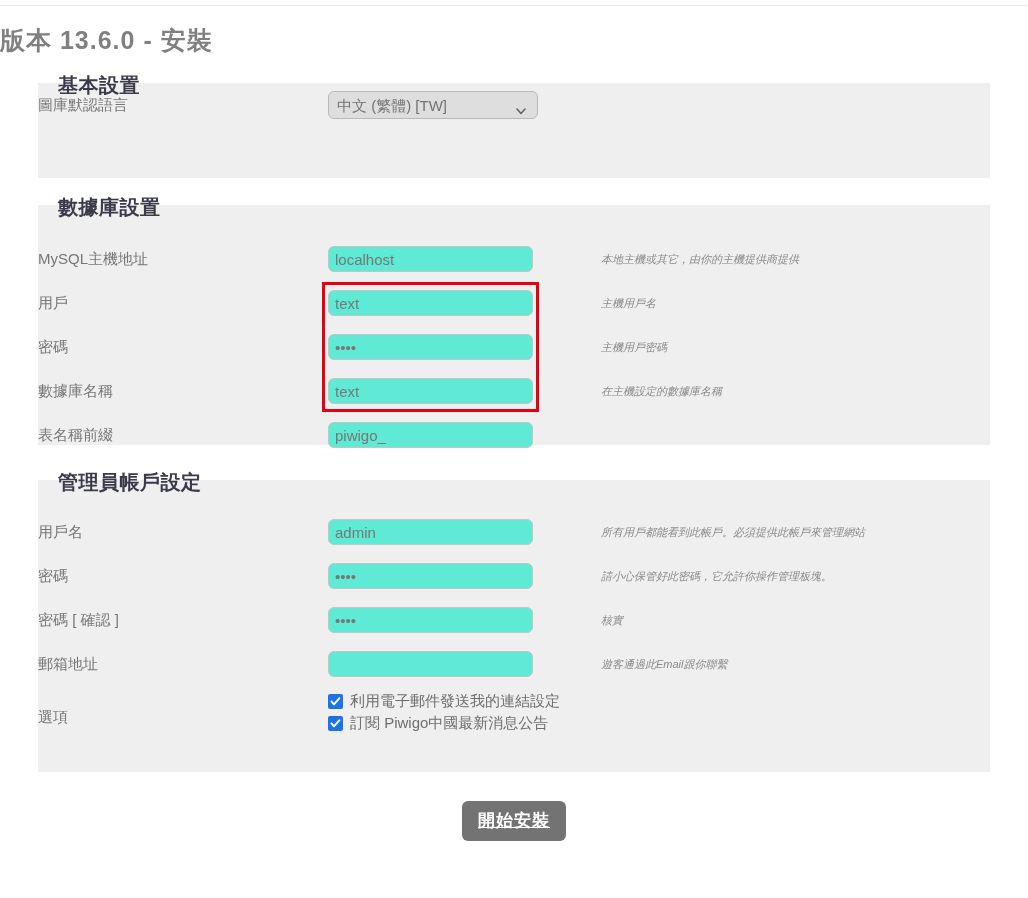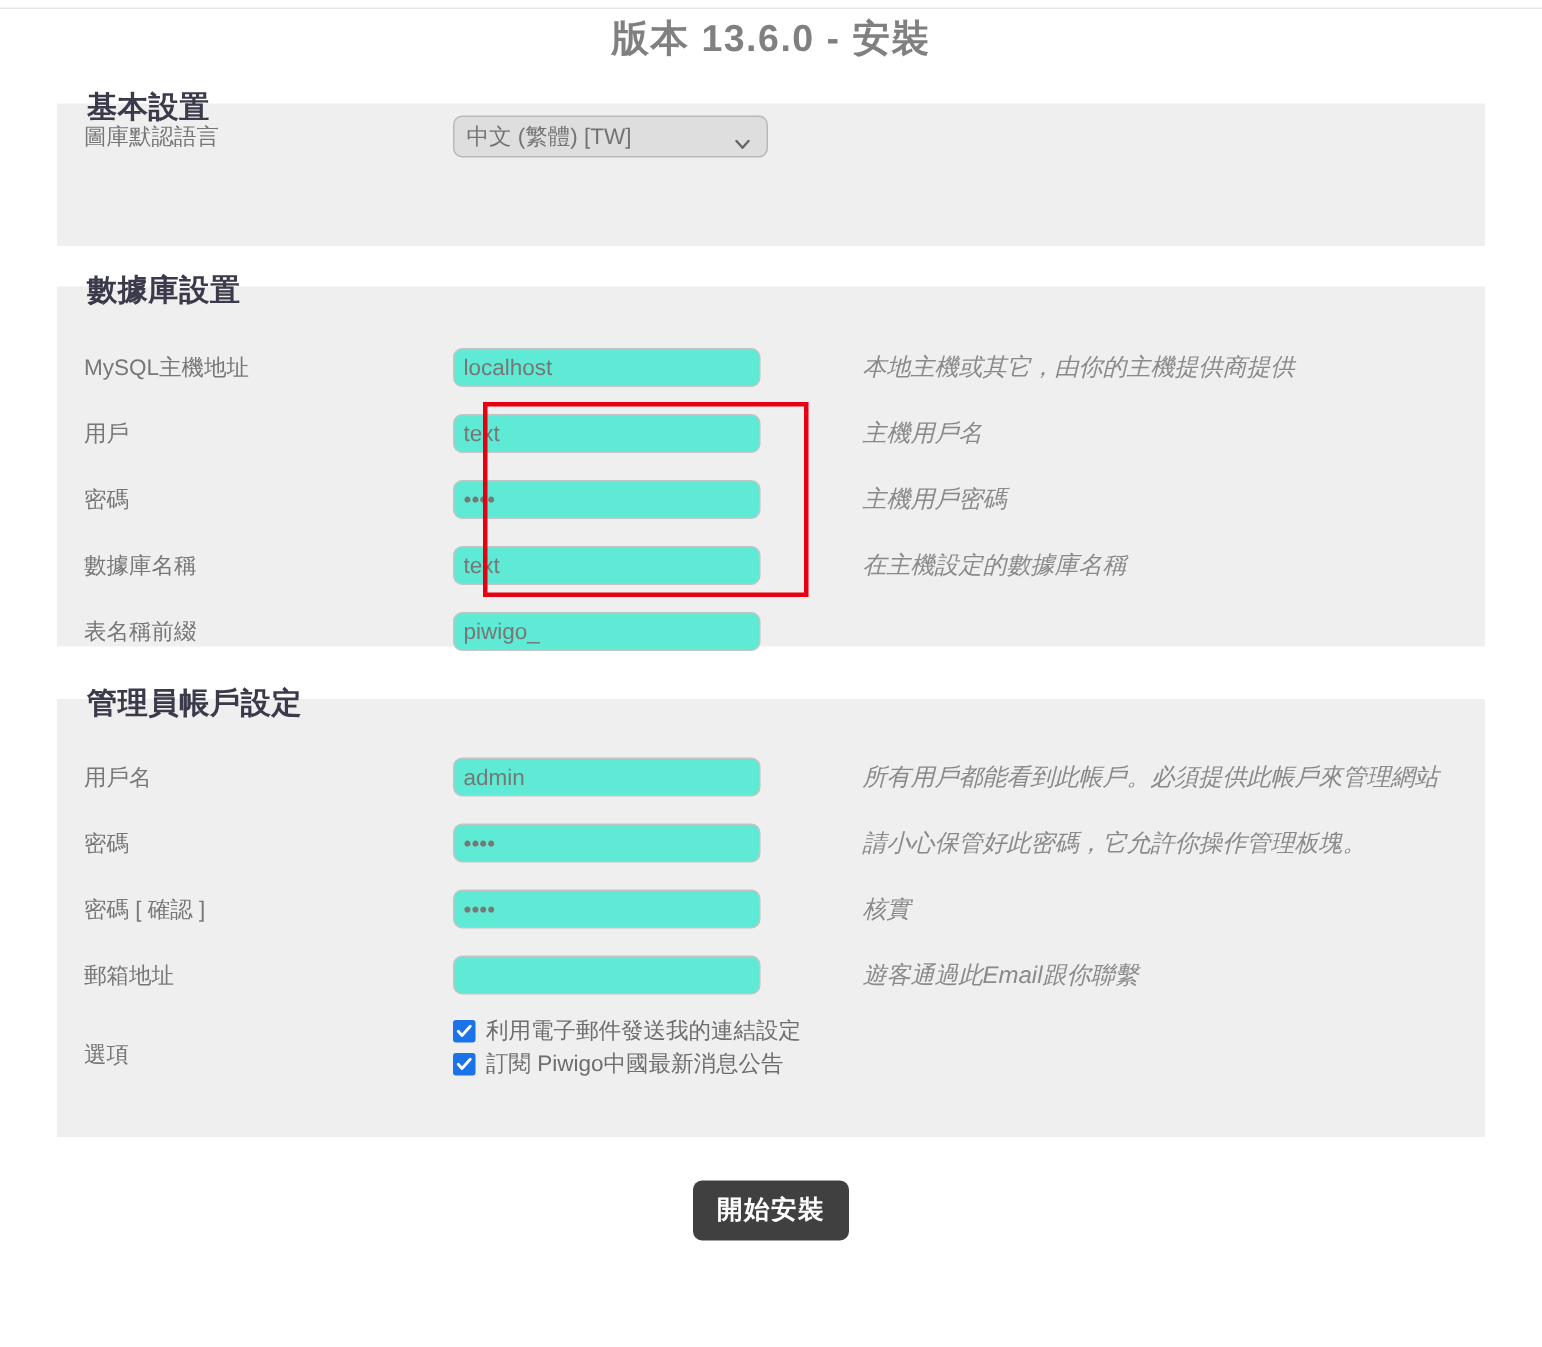--- a/index.html
+++ b/index.html
@@ -15,27 +15,26 @@
     overflow: hidden;
     position: relative;
   }
   .topline {
     position: absolute;
     left: 0; right: 0; top: 5px;
     height: 1px;
     background: #e8e8e8;
   }
   .page-title {
-    text-align: center;
     font-size: 25px;
     font-weight: bold;
     color: #808080;
     letter-spacing: 1px;
     margin: 0;
-    padding-top: 9px;
+    padding-top: 23px;
     height: 34px;
     line-height: 34px;
   }
 
   .section {
     position: relative;
     margin: 0 38px;
     background: #efefef;
     padding: 0;
   }
@@ -51,33 +50,32 @@
     letter-spacing: 0.5px;
     white-space: nowrap;
   }
 
   .row {
     display: flex;
     align-items: center;
     min-height: 44px;
   }
   .row-label {
-    width: 264px;
-    padding-left: 18px;
+    width: 290px;
     box-sizing: border-box;
     font-size: 15px;
     color: #777;
   }
   .row-field {
     width: 215px;
     flex: 0 0 215px;
   }
   .row-hint {
     flex: 1;
-    font-size: 16px;
+    font-size: 11px;
     font-style: italic;
     color: #8a8a8a;
     padding-left: 58px;
     box-sizing: border-box;
     white-space: nowrap;
   }
 
   input.txt {
     width: 205px;
     height: 26px;
@@ -158,30 +156,31 @@
     position: relative;
   }
   .cbox svg { position: absolute; left: 2px; top: 2px; }
 
   .footer {
     text-align: center;
     padding-top: 29px;
   }
   .submit-btn {
     display: inline-block;
-    background: #404040;
+    background: #737373;
     color: #ffffff;
     font-size: 17px;
     font-weight: bold;
     border: none;
     border-radius: 6px;
     padding: 8px 16px 9px 16px;
     letter-spacing: 1px;
     cursor: pointer;
     font-family: "Liberation Sans", "DejaVu Sans", sans-serif;
+    text-decoration: underline;
   }
 </style>
 </head>
 <body>
 
 <div class="topline"></div>
 
 <h1 class="page-title">版本 13.6.0 - 安裝</h1>
 
 <div class="section" id="basic-settings">

